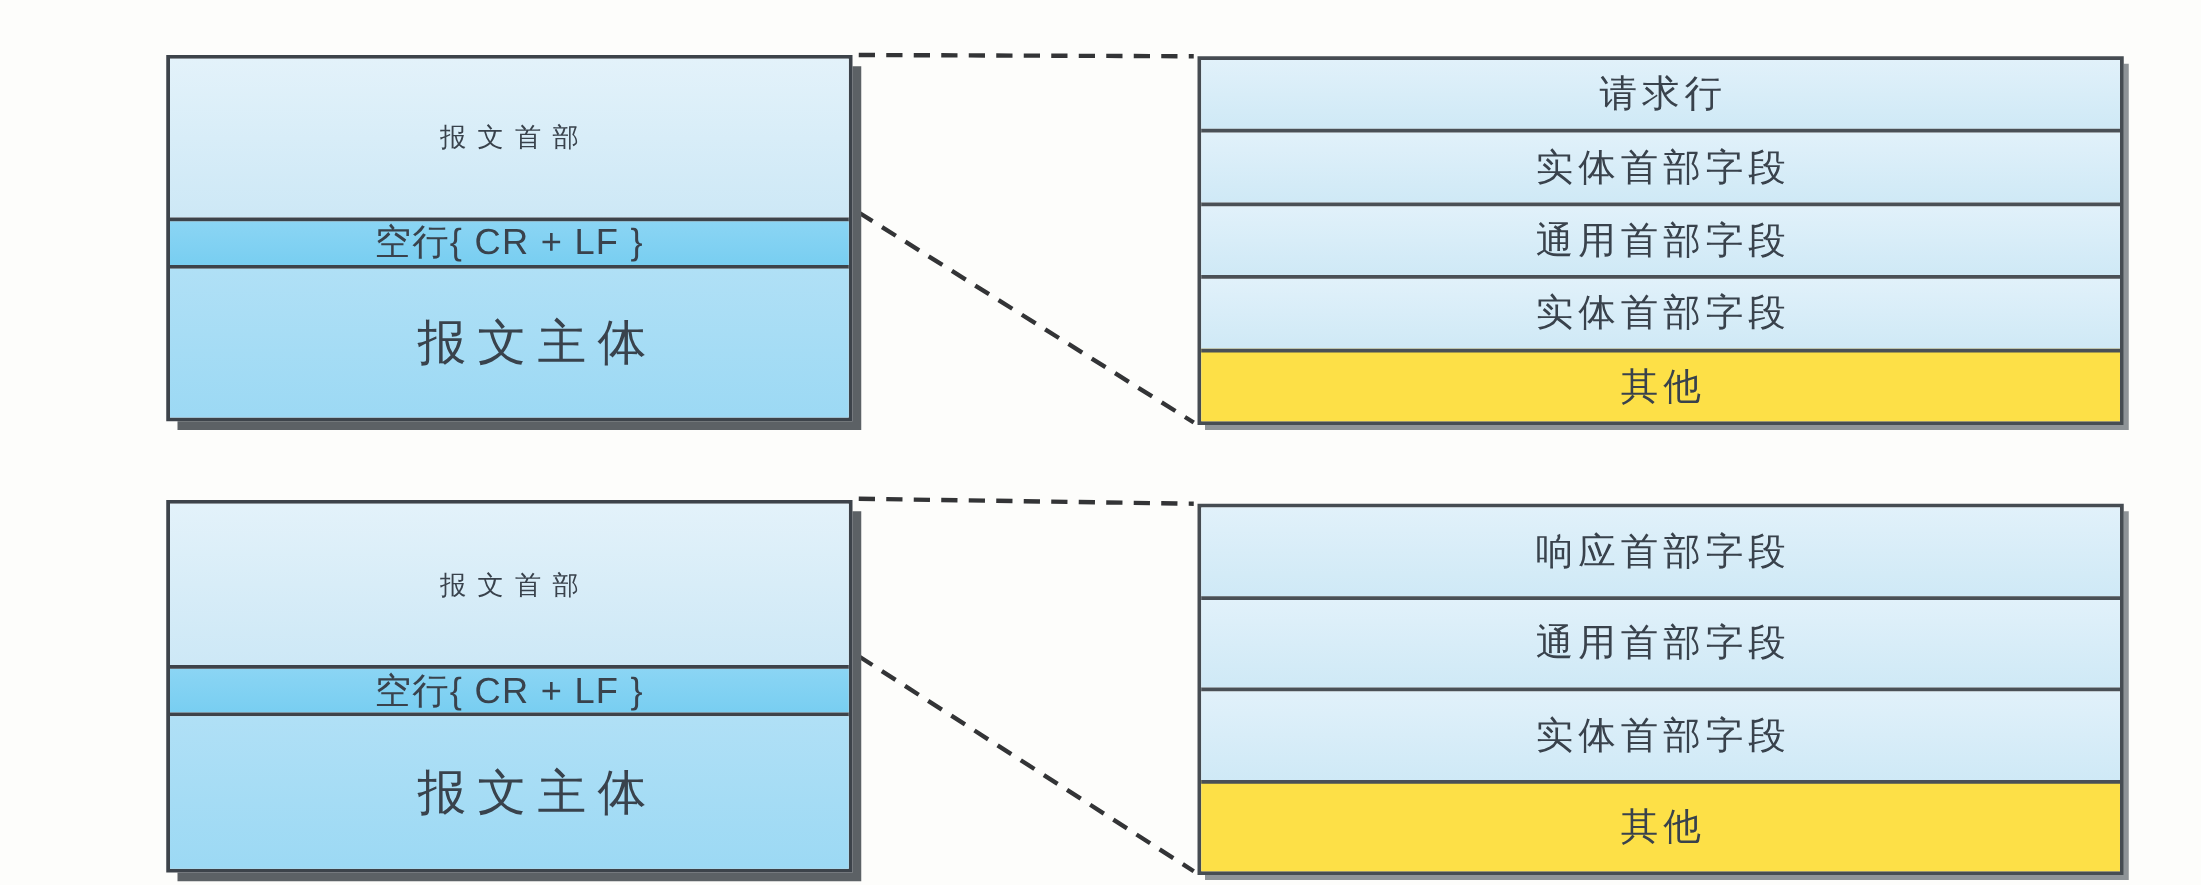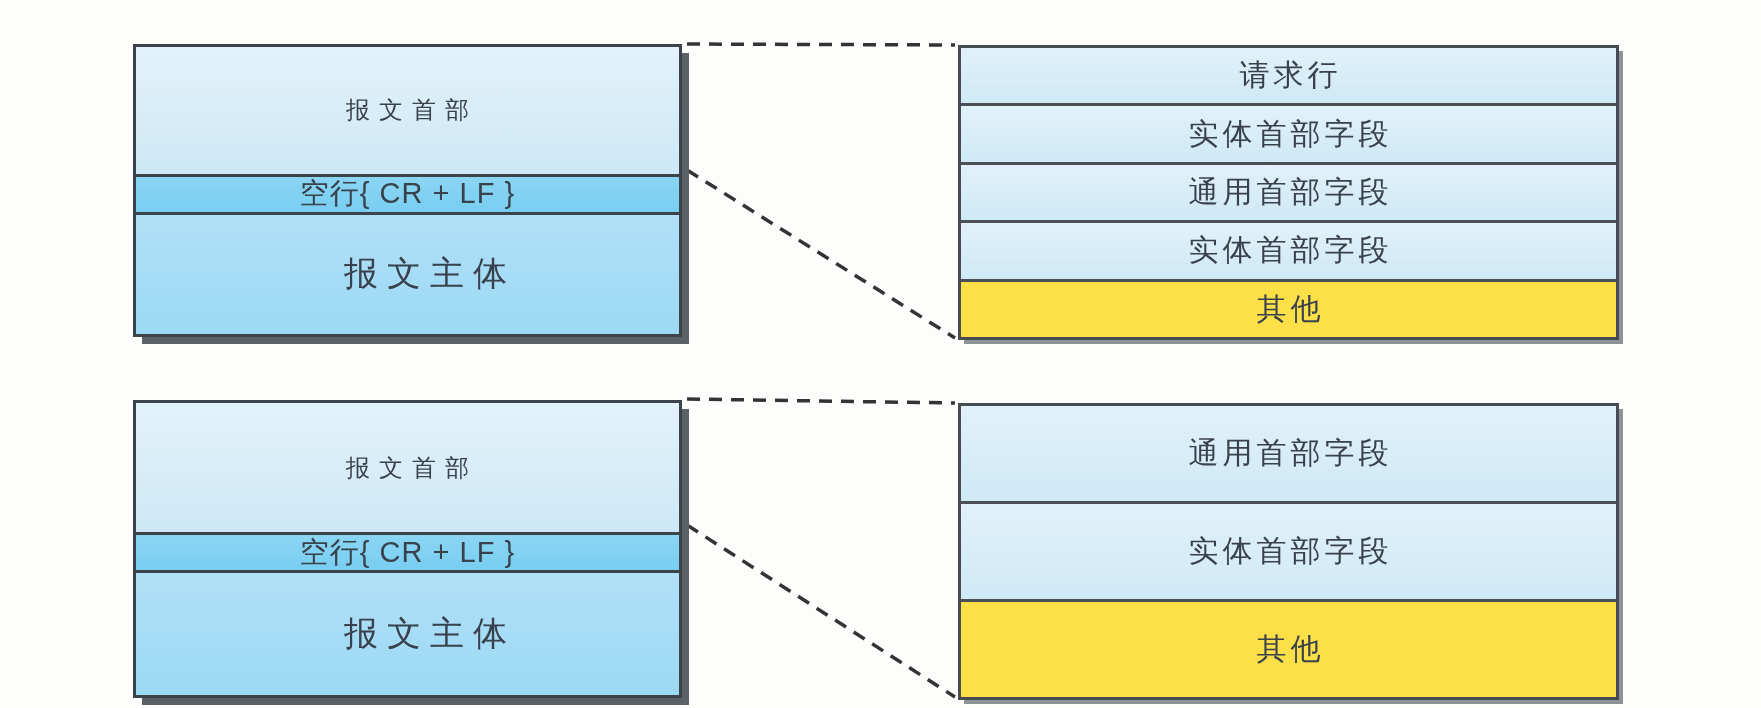--- a/index.html
+++ b/index.html
@@ -44,47 +44,47 @@
   .msg-row {
     display: flex;
     align-items: center;
     justify-content: center;
     color: #39424c;
     box-sizing: border-box;
   }
   .msg-row.header {
     flex: 1.06;
     background: linear-gradient(#e3f2fa, #cde8f6);
-    font-size: 24px;
+    font-size: 21px;
     letter-spacing: 9px;
     text-indent: 9px;
   }
   .msg-row.blank {
     height: 41px;
     flex: none;
     background: linear-gradient(#8bd5f4, #78cef1);
     border-top: 3px solid #3d434a;
     border-bottom: 3px solid #3d434a;
     font-size: 29px;
     letter-spacing: 1px;
   }
   .msg-row.body {
     flex: 1;
     background: linear-gradient(#b0e0f6, #9cd9f4);
-    font-size: 34px;
+    font-size: 39px;
     letter-spacing: 9px;
     text-indent: 9px;
     padding-left: 36px;
   }
 
   
   .expanded-box {
     position: absolute;
     left: 958px;
-    width: 661px;
+    width: 741px;
     border: 3px solid #464c52;
     box-shadow: 5px 5px 0 -1px #8e9397;
     display: flex;
     flex-direction: column;
     box-sizing: border-box;
     background: #ffffff;
   }
   .expanded-box.request  { top: 45px;  height: 295px; }
   .expanded-box.response { top: 403px; height: 297px; }
 
@@ -142,18 +142,19 @@
     </div>
     <div class="msg-row blank">
       <span>空行{ CR + LF }</span>
     </div>
     <div class="msg-row body">
       <span>报文主体</span>
     </div>
   </div>
 
   <div class="expanded-box response">
+    <div class="exp-row">响应首部字段</div>
     <div class="exp-row">通用首部字段</div>
     <div class="exp-row">实体首部字段</div>
     <div class="exp-row other">其他</div>
   </div>
 
 </div>
 
 </body></html>

